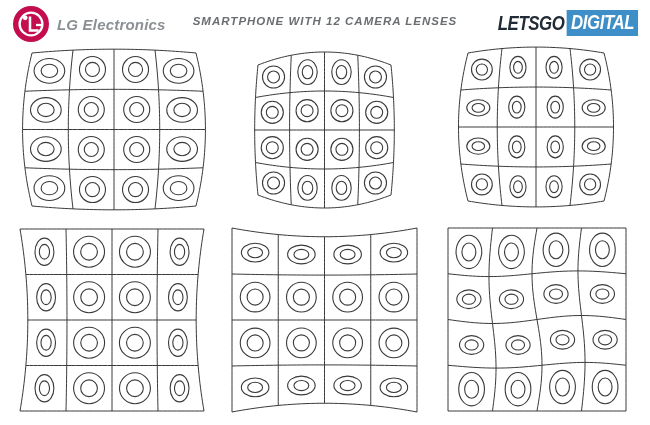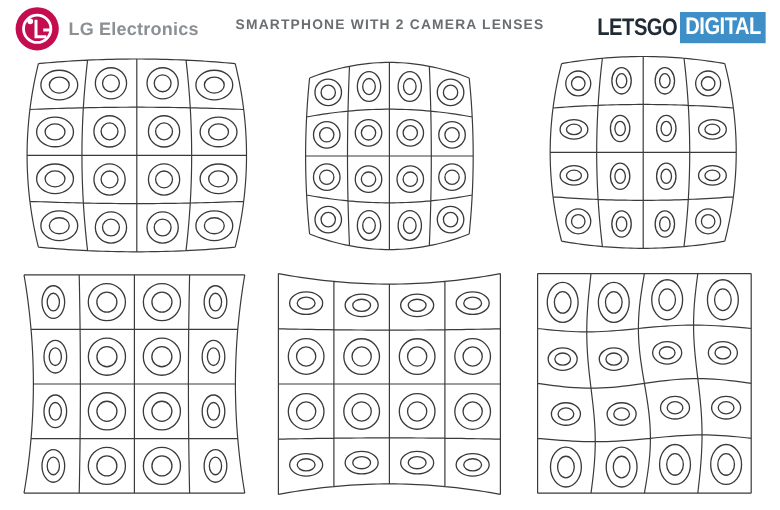--- a/index.html
+++ b/index.html
@@ -1,21 +1,21 @@
 <!DOCTYPE html>
 <html><head>
 <meta charset="utf-8">
 <style>
   html,body{margin:0;padding:0;background:#fff;}
   #stage{
     position:relative;width:650px;height:425px;background:#ffffff;overflow:hidden;
     font-family:"Liberation Sans",sans-serif;
   }
   
-  #header{position:absolute;left:0;top:0;width:650px;height:46px;}
+  #header{position:absolute;left:0;top:0;width:650px;height:46px;font-style:italic;}
   #lg-brand{position:absolute;left:12px;top:5px;display:flex;align-items:center;gap:7px;}
   #lg-brand-text{font-size:15px;font-weight:bold;color:#8b9094;letter-spacing:0.2px;}
   #page-title{
     position:absolute;left:0;top:15px;width:650px;text-align:center;
     font-size:11.5px;font-weight:bold;letter-spacing:1px;color:#6a6e71;
     pointer-events:none;
   }
   #letsgo-brand{
     position:absolute;right:12px;top:10px;display:flex;align-items:center;gap:3px;
     transform:scaleX(0.84);transform-origin:100% 50%;
@@ -251,21 +251,21 @@
       <svg id="lg-logo" width="38" height="38" viewBox="0 0 38 38">
         <circle cx="19" cy="19" r="18" fill="#c40d4e"></circle>
         <circle cx="19" cy="19" r="11.4" fill="none" stroke="#ffffff" stroke-width="2.3"></circle>
         <path d="M30.6 20 L 24 20" stroke="#ffffff" stroke-width="2.3" fill="none"></path>
         <path d="M18 11.5 L 18 25.6 L 26.6 25.6" stroke="#ffffff" stroke-width="2.5" fill="none"></path>
         <circle cx="13.2" cy="12.8" r="2.4" fill="#ffffff"></circle>
       </svg>
       <span id="lg-brand-text">LG Electronics</span>
     </div>
 
-    <div id="page-title">SMARTPHONE WITH 2 CAMERA LENSES</div>
+    <div id="page-title">SMARTPHONE WITH 12 CAMERA LENSES</div>
 
     <div id="letsgo-brand">
       <span id="letsgo-word1" style="color: rgb(33, 43, 54);">LETSGO</span>
       <span id="letsgo-word2" style="background: rgb(62, 143, 199);">DIGITAL</span>
     </div>
 
   </div>
 </div>
 
 </body></html>

